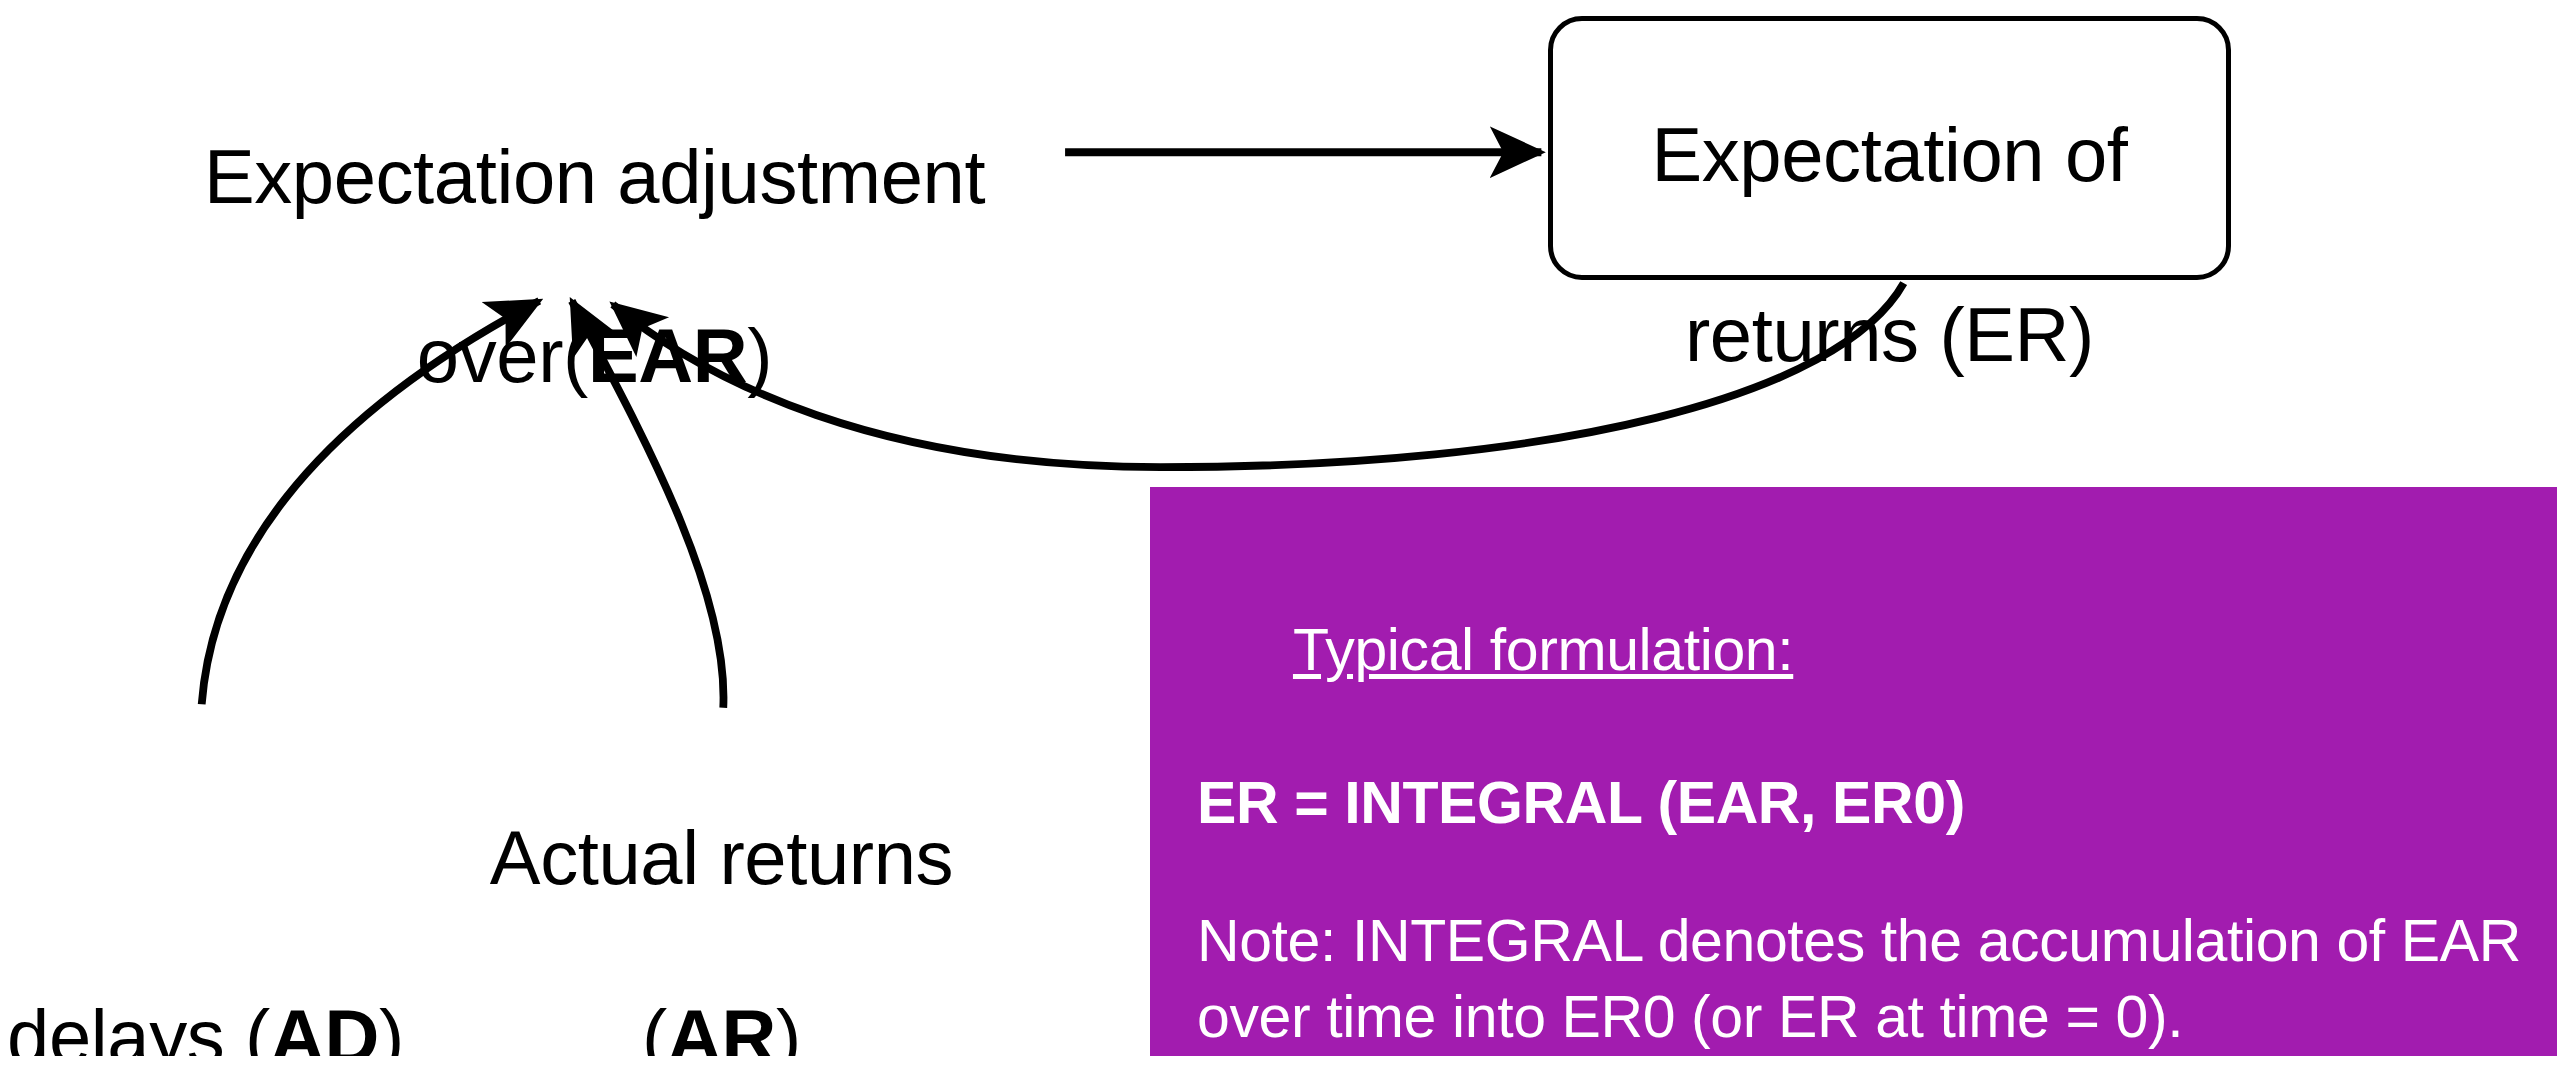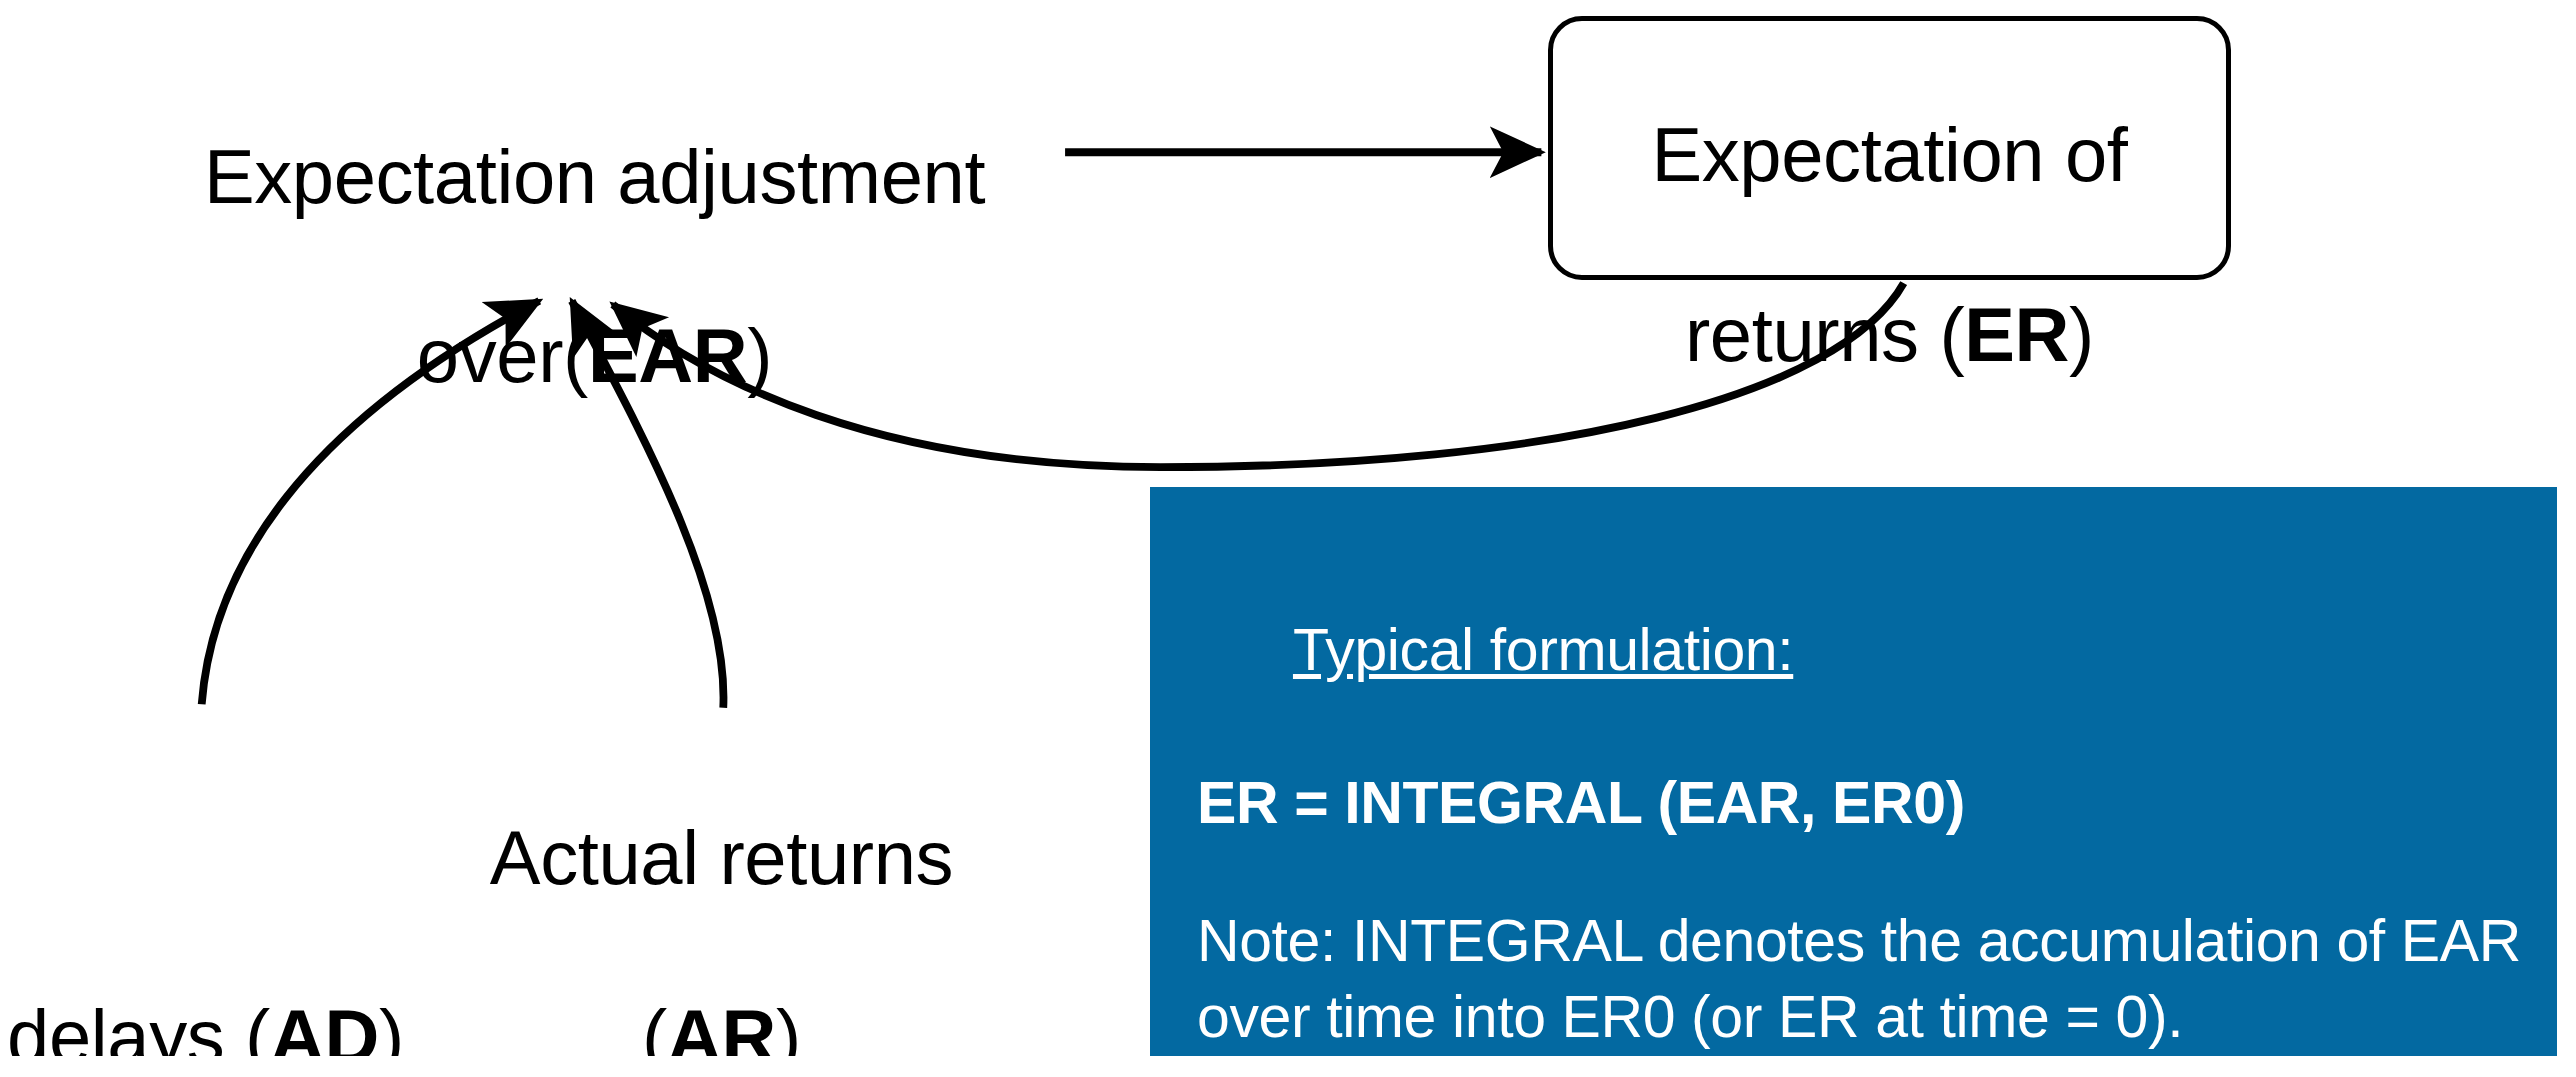--- a/index.html
+++ b/index.html
@@ -77,30 +77,30 @@
     justify-content: center;
   }
   #er-box .node-label {
     font-size: 76px;
     line-height: 1.18;
     color: #000000;
     text-align: center;
     letter-spacing: -0.4px;
     white-space: pre-line;
   }
-  #er-box .node-label b { font-weight: 700; }
+  #er-box .node-label b { font-weight: 400; }
 
   
   #formula-panel {
     position: absolute;
     left: 1150px;
     top: 487px;
     width: 1407px;
     height: 575px;
-    background: #0369a1;
+    background: #a21caf;
     color: #ffffff;
     box-sizing: border-box;
     padding: 48px 0 0 47px;
   }
   #formula-panel .fline {
     font-size: 59px;
     line-height: 1.30;
     color: #ffffff;
     white-space: pre-wrap;
     letter-spacing: -0.4px;

